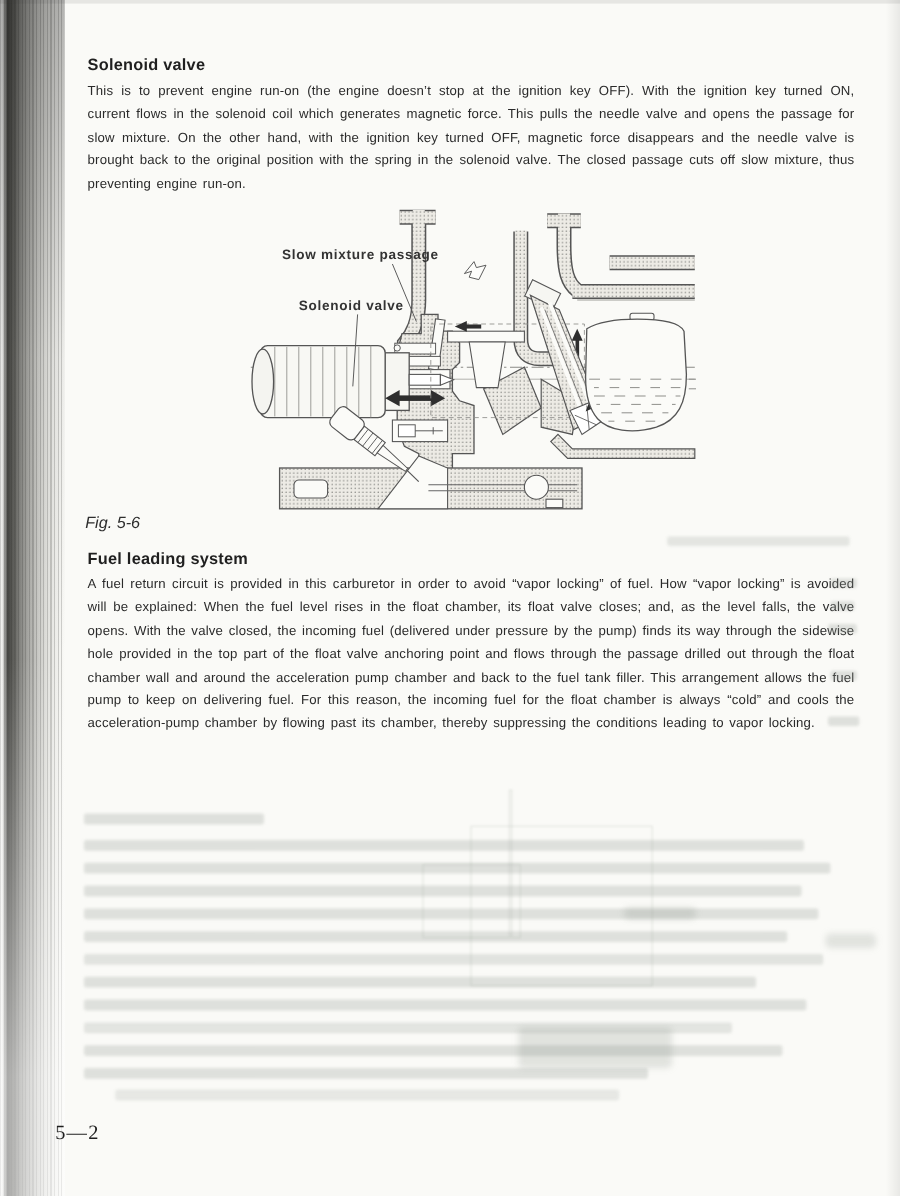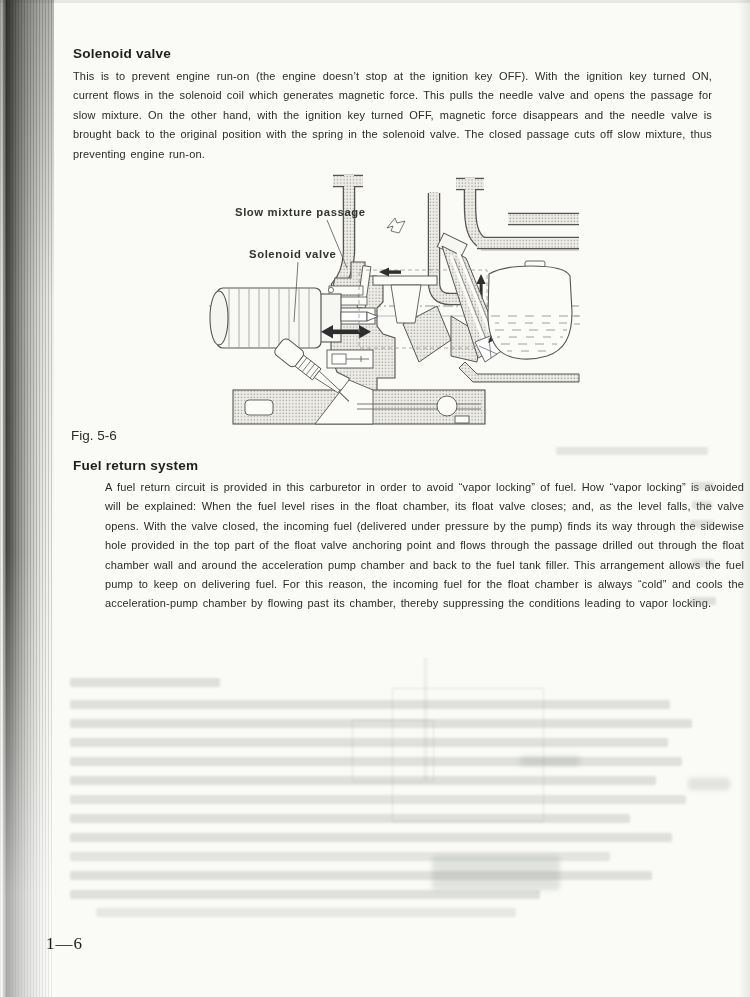--- a/index.html
+++ b/index.html
@@ -14,22 +14,22 @@
       linear-gradient(90deg,#fdfdfc 0%,#e8e8e6 4%,#454542 12%,#5d5d59 20%,#8f8f8b 34%,#bdbdb9 52%,#e3e3df 74%,#fafaf7 100%);}
   .edge-top{position:absolute;left:0;top:0;right:0;height:3px;background:rgba(60,60,58,.10);}
   .edge-right{position:absolute;right:0;top:0;bottom:0;width:12px;
     background:linear-gradient(90deg,rgba(0,0,0,0),rgba(0,0,0,.07));}
   
   .h-sec{position:absolute;left:73px;width:640px;font-size:13.6px;font-weight:bold;
          letter-spacing:.2px;color:#1f1f1f;}
   .para{position:absolute;left:73px;width:639px;font-size:11px;line-height:19.4px;
         text-align:justify;letter-spacing:.15px;word-spacing:1.4px;color:#2a2a2a;}
   #head1{top:46px;} #para1{top:67px;}
-  #figcap{position:absolute;left:71px;top:428px;font-size:13.5px;color:#2d2d2d;}
-  #head2{top:458px;} #para2{top:478px;margin-left:32px;}
+  #figcap{position:absolute;left:71px;top:428px;font-size:13.5px;font-style:italic;color:#2d2d2d;}
+  #head2{top:458px;} #para2{top:478px;}
   #pageno{position:absolute;left:46px;top:934px;font-family:"Liberation Serif", serif;
           font-size:17px;letter-spacing:1px;color:#1e1e1e;}
   
   .fig{position:absolute;left:151px;top:166px;width:430px;height:264px;}
   .fig svg{display:block;}
   .fig text{font-family:"Liberation Sans", sans-serif;font-size:11.3px;font-weight:bold;
             letter-spacing:.6px;fill:#333;}
   
   .ghost{position:absolute;pointer-events:none;}
   .gl{position:absolute;height:9px;border-radius:2px;background:rgba(148,156,148,.27);filter:blur(1.2px);}
@@ -176,21 +176,21 @@
 
       <text x="84" y="50">Slow mixture passage</text>
       <path d="M176,54 L196,102" stroke="#555" stroke-width="0.8" fill="none"></path>
       <text x="98" y="92">Solenoid valve</text>
       <path d="M147,96 L143,156" stroke="#555" stroke-width="0.8" fill="none"></path>
     </svg>
   </div>
 
   <div id="figcap">Fig. 5-6</div>
 
-  <div id="head2" class="h-sec">Fuel return system</div>
+  <div id="head2" class="h-sec">Fuel leading system</div>
   <div id="para2" class="para">A fuel return circuit is provided in this carburetor in order to avoid “vapor locking” of fuel. How “vapor locking” is avoided will be explained: When the fuel level rises in the float chamber, its float valve closes; and, as the level falls, the valve opens. With the valve closed, the incoming fuel (delivered under pressure by the pump) finds its way through the sidewise hole provided in the top part of the float valve anchoring point and flows through the passage drilled out through the float chamber wall and around the acceleration pump chamber and back to the fuel tank filler. This arrangement allows the fuel pump to keep on delivering fuel. For this reason, the incoming fuel for the float chamber is always “cold” and cools the acceleration-pump chamber by flowing past its chamber, thereby suppressing the conditions leading to vapor locking.</div>
 
   <div class="ghost">
     <div class="gl" style="left:556px;top:447px;width:152px;height:8px;opacity:.8"></div>
     <div class="gl" style="left:692px;top:482px;width:22px;height:8px"></div>
     <div class="gl" style="left:692px;top:501px;width:20px;height:8px"></div>
     <div class="gl" style="left:690px;top:520px;width:24px;height:8px"></div>
     <div class="gl" style="left:692px;top:559px;width:22px;height:8px"></div>
     <div class="gl" style="left:690px;top:597px;width:26px;height:8px"></div>
     <div class="gl" style="left:70px;top:678px;width:150px"></div>
@@ -207,14 +207,14 @@
     <div class="gl" style="left:70px;top:890px;width:470px"></div>
     <div class="gl" style="left:96px;top:908px;width:420px;opacity:.7"></div>
     <div class="gbox" style="left:392px;top:688px;width:150px;height:132px"></div>
     <div class="gbox" style="left:424px;top:658px;width:1px;height:120px"></div>
     <div class="gbox" style="left:352px;top:720px;width:80px;height:60px"></div>
     <div class="gblob" style="left:432px;top:856px;width:128px;height:34px"></div>
     <div class="gblob" style="left:520px;top:756px;width:60px;height:10px"></div>
     <div class="gblob" style="left:688px;top:778px;width:42px;height:12px"></div>
   </div>
 
-  <div id="pageno">1—6</div>
+  <div id="pageno">5—2</div>
 </div>
 
 </body></html>

